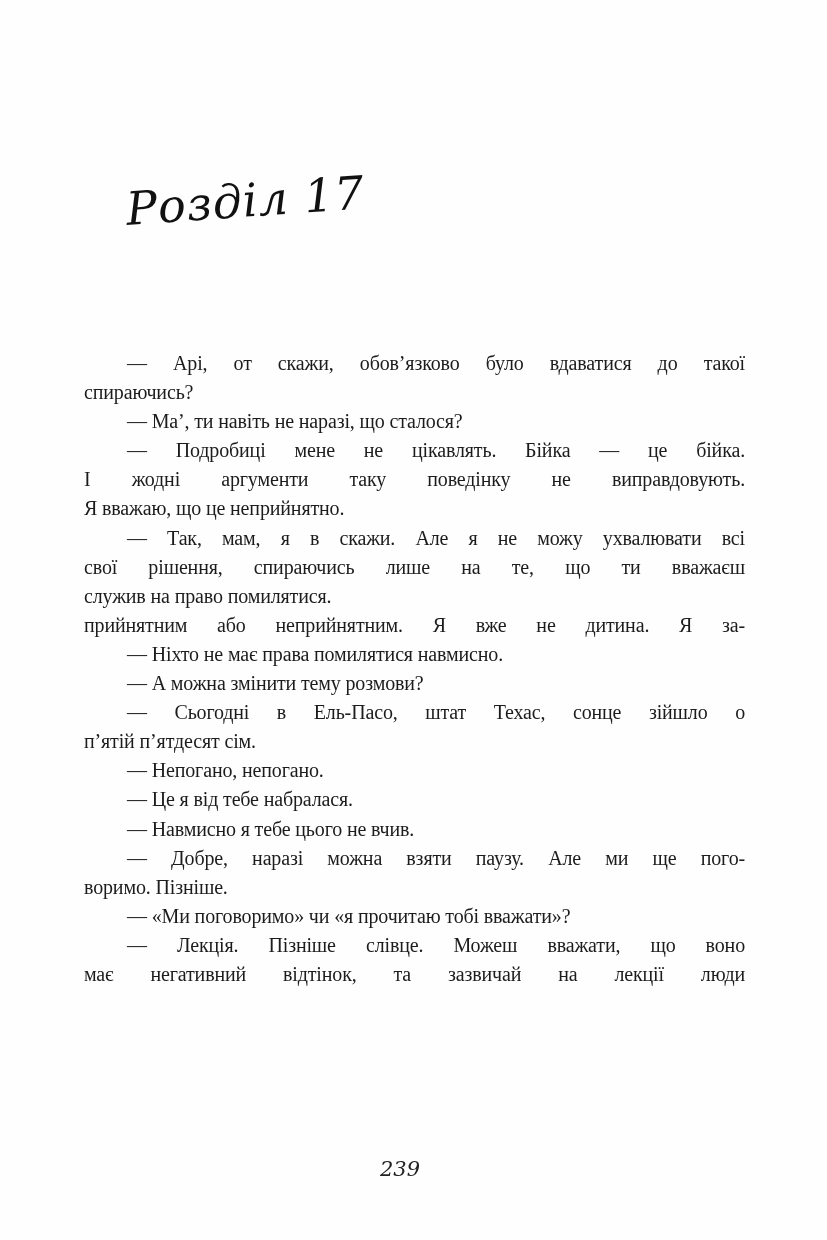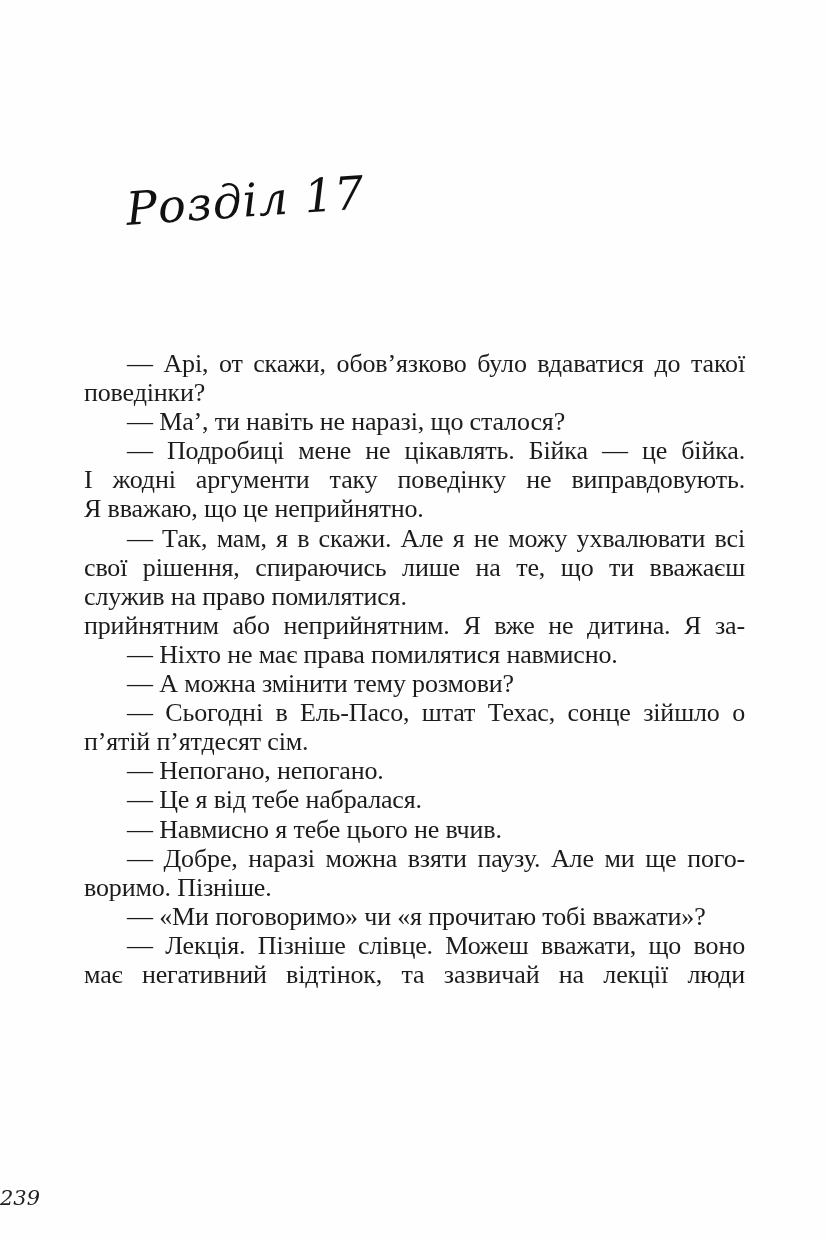--- a/index.html
+++ b/index.html
@@ -29,54 +29,55 @@
     transform-origin: left bottom;
     white-space: nowrap;
   }
   .body-text {
     position: absolute;
     left: 84px;
     top: 349px;
     width: 661px;
   }
   .line {
-    font-size: 26px;
+    font-size: 20px;
     line-height: 29.1px;
     letter-spacing: -0.15px;
     white-space: normal;
     color: #1c1c1c;
   }
   .line.first {
     padding-left: 43px;
   }
   .line.just {
     text-align: justify;
     text-align-last: justify;
   }
   .page-number {
     position: absolute;
     left: 0;
-    top: 1186px;
+    top: 1157px;
     width: 800px;
+    text-align: center;
     font-family: "DejaVu Serif", serif;
     font-style: italic;
     font-size: 21px;
     color: #222222;
   }
 </style>
 </head>
 <body>
 
 <div class="page">
 
   <div class="chapter-heading">Розділ 17</div>
 
   <div class="body-text">
       <div class="line first just">— Арі, от скажи, обов’язково було вдаватися до такої</div>
-      <div class="line">поведінки?</div>
+      <div class="line">спираючись?</div>
       <div class="line first">— Ма’, ти навіть не наразі, що сталося?</div>
       <div class="line first just">— Подробиці мене не цікавлять. Бійка — це бійка.</div>
       <div class="line just">І жодні аргументи таку поведінку не виправдовують.</div>
       <div class="line">Я вважаю, що це неприйнятно.</div>
       <div class="line first just">— Так, мам, я в скажи. Але я не можу ухвалювати всі</div>
       <div class="line just">свої рішення, спираючись лише на те, що ти вважаєш</div>
       <div class="line">служив на право помилятися.</div>
       <div class="line just">прийнятним або неприйнятним. Я вже не дитина. Я за-</div>
       <div class="line first">— Ніхто не має права помилятися навмисно.</div>
       <div class="line first">— А можна змінити тему розмови?</div>

